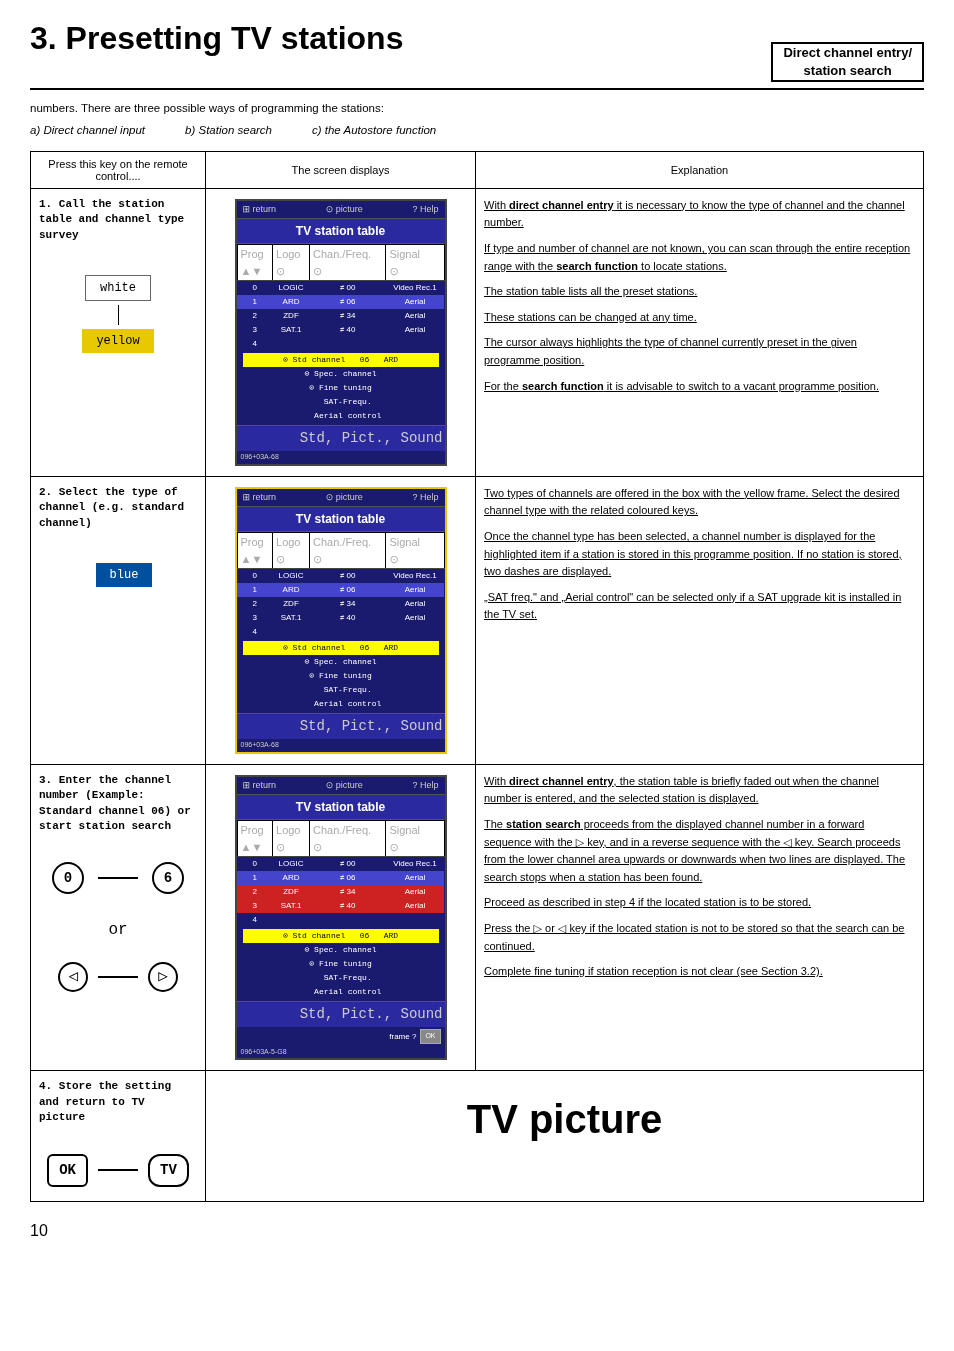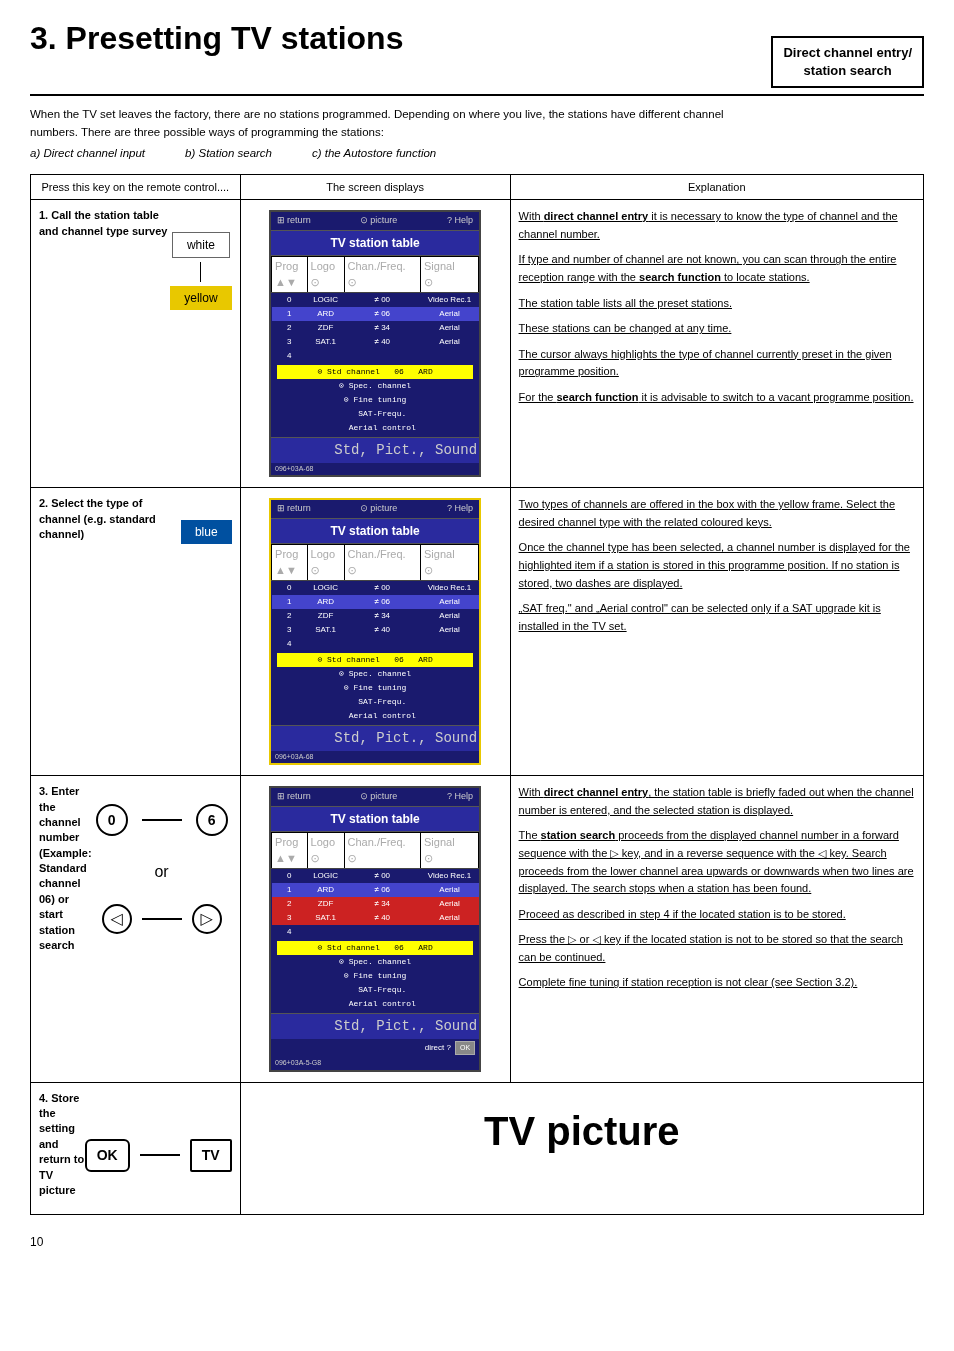--- a/index.html
+++ b/index.html
@@ -22,25 +22,25 @@
       padding-bottom: 6px;
       margin-bottom: 10px;
     }
     .header-title {
       font-size: 32px;
       font-weight: bold;
     }
     .header-subtitle {
       text-align: center;
       border: 2px solid #000;
-      padding: 6px 10px;
+      padding: 0 10px;
       font-weight: bold;
       font-size: 13px;
       line-height: 1.4;
-      margin-top: 16px;
+      margin-top: 22px;
     }
 
     
     .intro {
       font-size: 11.5px;
       margin-bottom: 12px;
       line-height: 1.5;
     }
     .intro-methods {
       display: flex;
@@ -232,21 +232,21 @@
       border-radius: 6px;
       padding: 4px 10px;
       font-size: 14px;
       font-weight: bold;
     }
     .tv-btn {
       display: inline-flex;
       align-items: center;
       justify-content: center;
       border: 2px solid #000;
-      border-radius: 2px;
+      border-radius: 12px;
       padding: 4px 10px;
       font-size: 14px;
       font-weight: bold;
     }
     .arrow-left {
       display: inline-flex;
       align-items: center;
       justify-content: center;
       border: 2px solid #000;
       border-radius: 50%;
@@ -277,34 +277,36 @@
       margin-bottom: 8px;
       text-decoration: underline;
     }
     .expl-text strong {
       font-weight: bold;
     }
 
     
     .page-num {
       margin-top: 20px;
-      font-size: 12px;
+      font-size: 16px;
     }
 
     
     .tv-picture-text {
       font-size: 40px;
       font-weight: bold;
       text-align: center;
       margin-top: 10px;
     }
 
     .cell-remote-inner {
       display: flex;
-      flex-direction: row;
+      flex-direction: column;
+      align-items: center;
+      font-family: Liberation Mono, monospace;
     }
     .yellow-frame {
       border: 2px solid #e8c800;
     }
 
     
     .controls-container {
       display: flex;
       flex-direction: column;
       align-items: center;
@@ -322,21 +324,20 @@
 
 <div class="header">
   <h1 class="header-title">3. Presetting TV stations</h1>
   <div class="header-subtitle">
     <div>Direct channel entry/</div>
     <div>station search</div>
   </div>
 </div>
 
 <div class="intro">
-  <div>When the TV set leaves the factory, there are no stations programmed. Depending on where you live, the stations have different channel</div>
   <div>numbers. There are three possible ways of programming the stations:</div>
   <div class="intro-methods">
     <span>a) Direct channel input</span>
     <span>b) Station search</span>
     <span>c) the Autostore function</span>
   </div>
 </div>
 
 <table class="main-table">
   <thead>
@@ -587,21 +588,21 @@
           </table>
           <div class="tv-menu-items">
             <div class="tv-menu-item selected" style="background:#ffff00;color:#000;padding:1px 4px;">⊙ Std channel &nbsp;&nbsp;06 &nbsp;&nbsp;ARD</div>
             <div class="tv-menu-item">⊙ Spec. channel</div>
             <div class="tv-menu-item">⊙ Fine tuning</div>
             <div class="tv-menu-item">&nbsp;&nbsp;&nbsp;SAT-Frequ.</div>
             <div class="tv-menu-item">&nbsp;&nbsp;&nbsp;Aerial control</div>
           </div>
           <div class="tv-bottom-bar">Std, Pict., Sound</div>
           <div class="tv-store-bar">
-            <span>direct ?</span>
+            <span>frame ?</span>
             <span class="tv-store-btn">OK</span>
           </div>
           <div class="tv-code">096+03A-5-G8</div>
         </div>
       </td>
       <td class="col-explain">
         <p class="expl-text">With <strong>direct channel entry</strong>, the station table is briefly faded out when the channel number is entered, and the selected station is displayed.</p>
         <p class="expl-text">The <strong>station search</strong> proceeds from the displayed channel number in a forward sequence with the ▷ key, and in a reverse sequence with the ◁ key. Search proceeds from the lower channel area upwards or downwards when two lines are displayed. The search stops when a station has been found.</p>
         <p class="expl-text">Proceed as described in step 4 if the located station is to be stored.</p>
         <p class="expl-text">Press the ▷ or ◁ key if the located station is not to be stored so that the search can be continued.</p>

